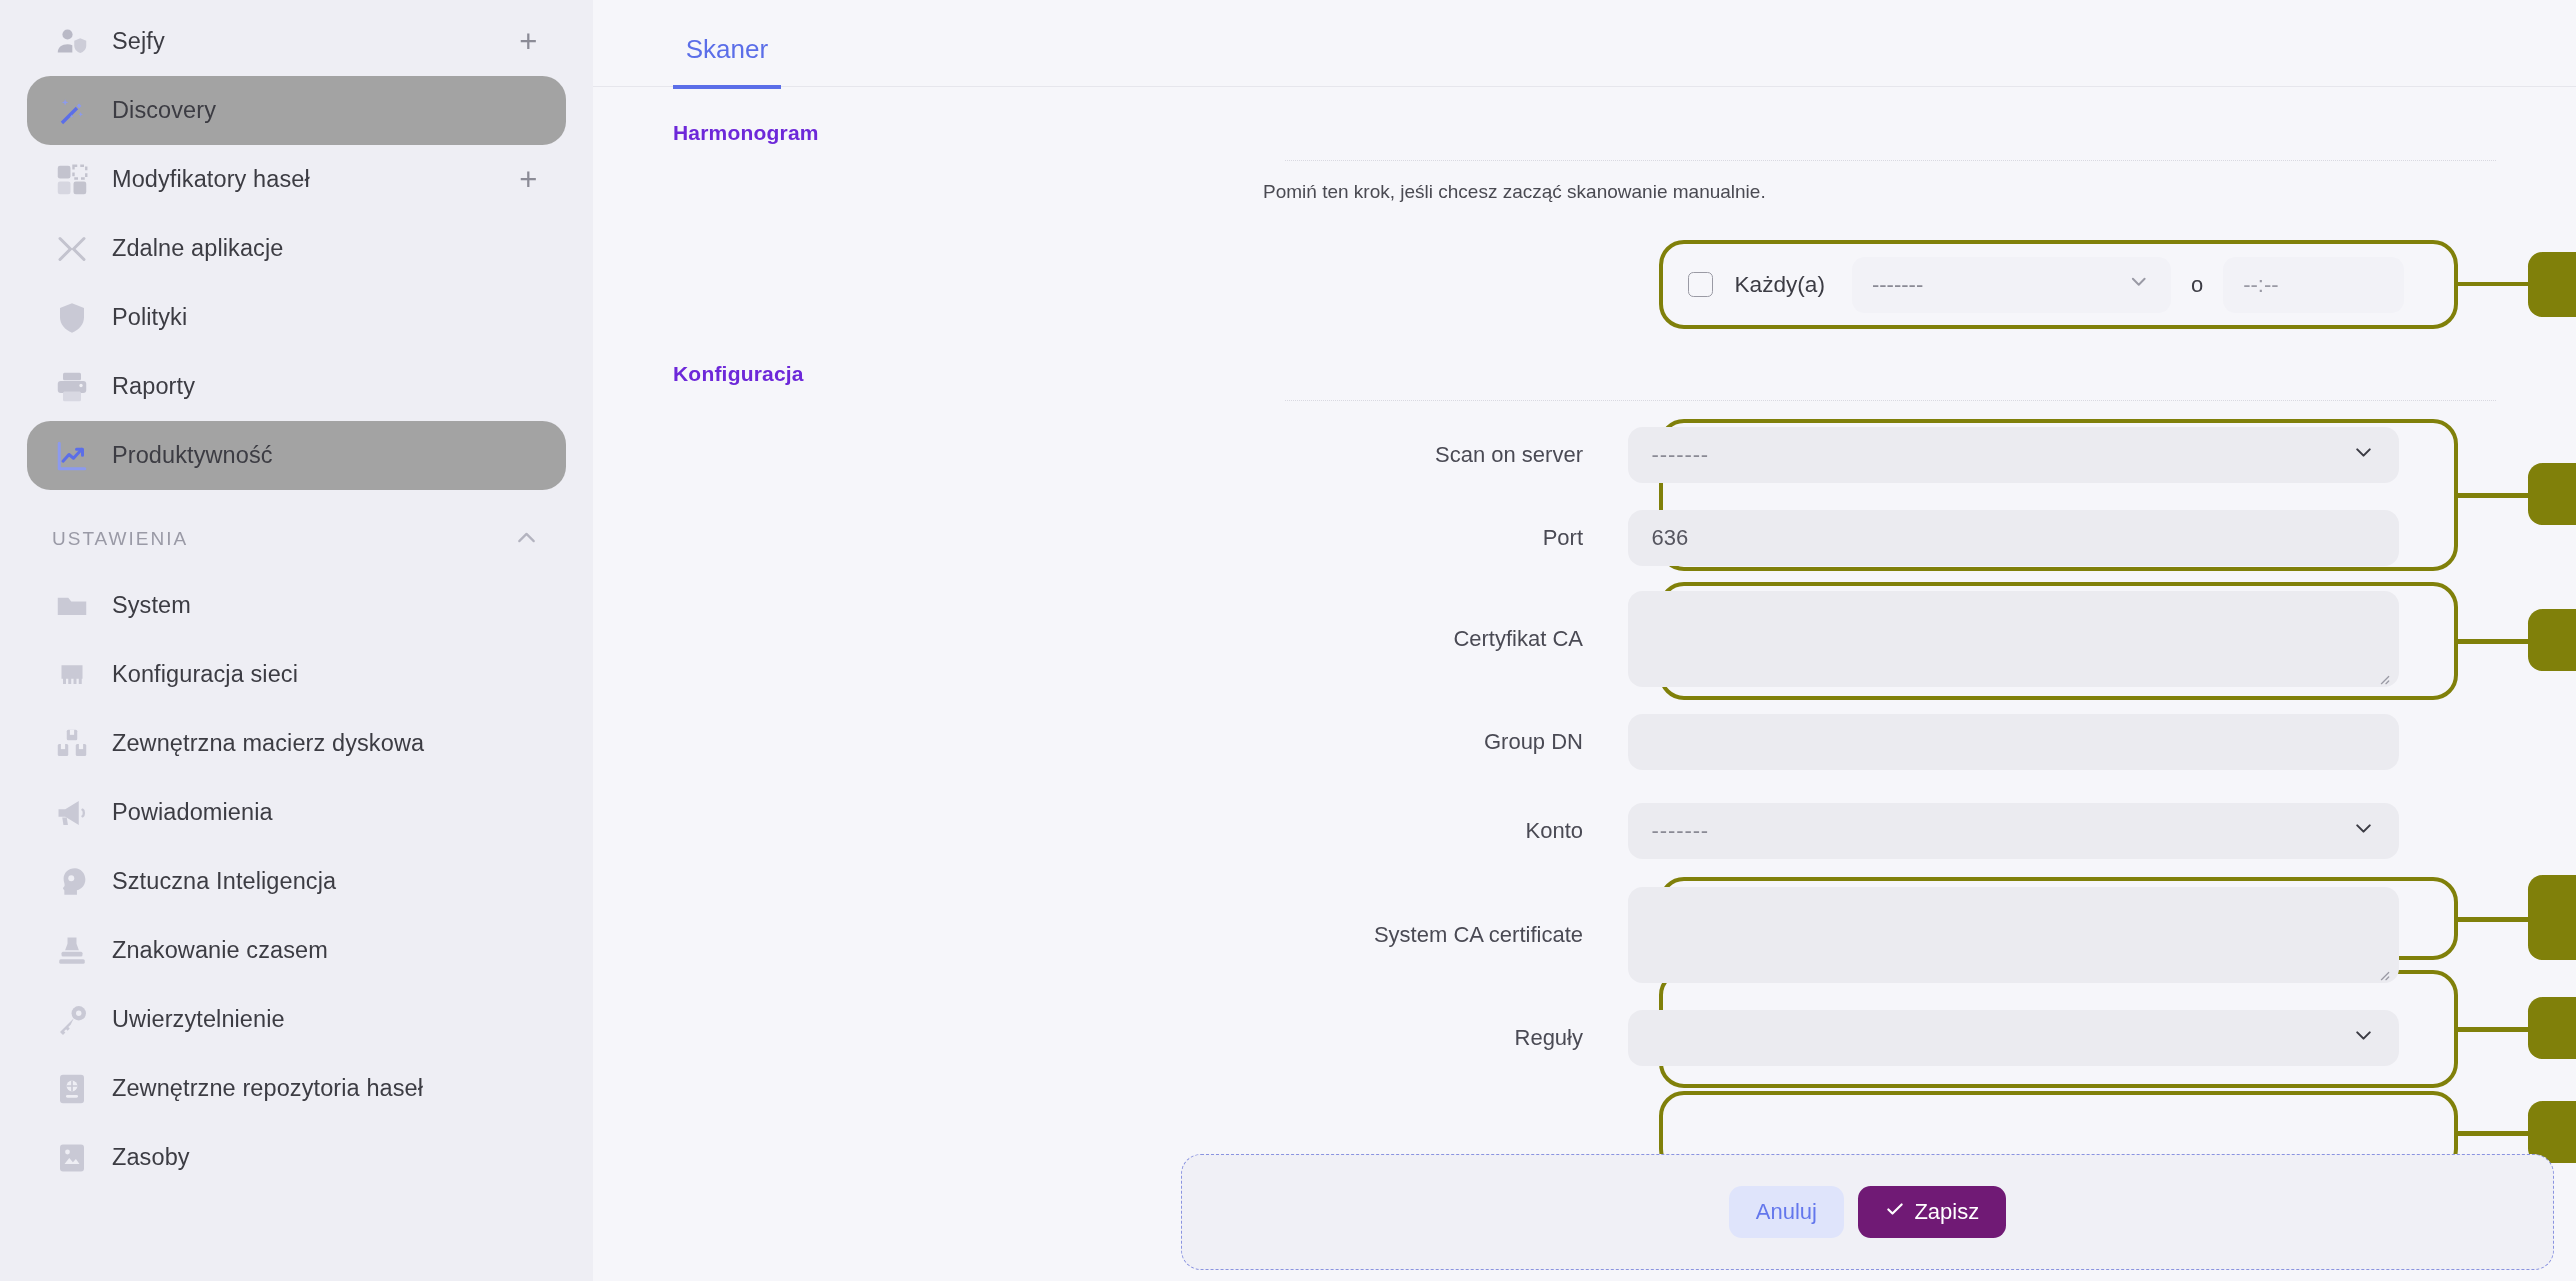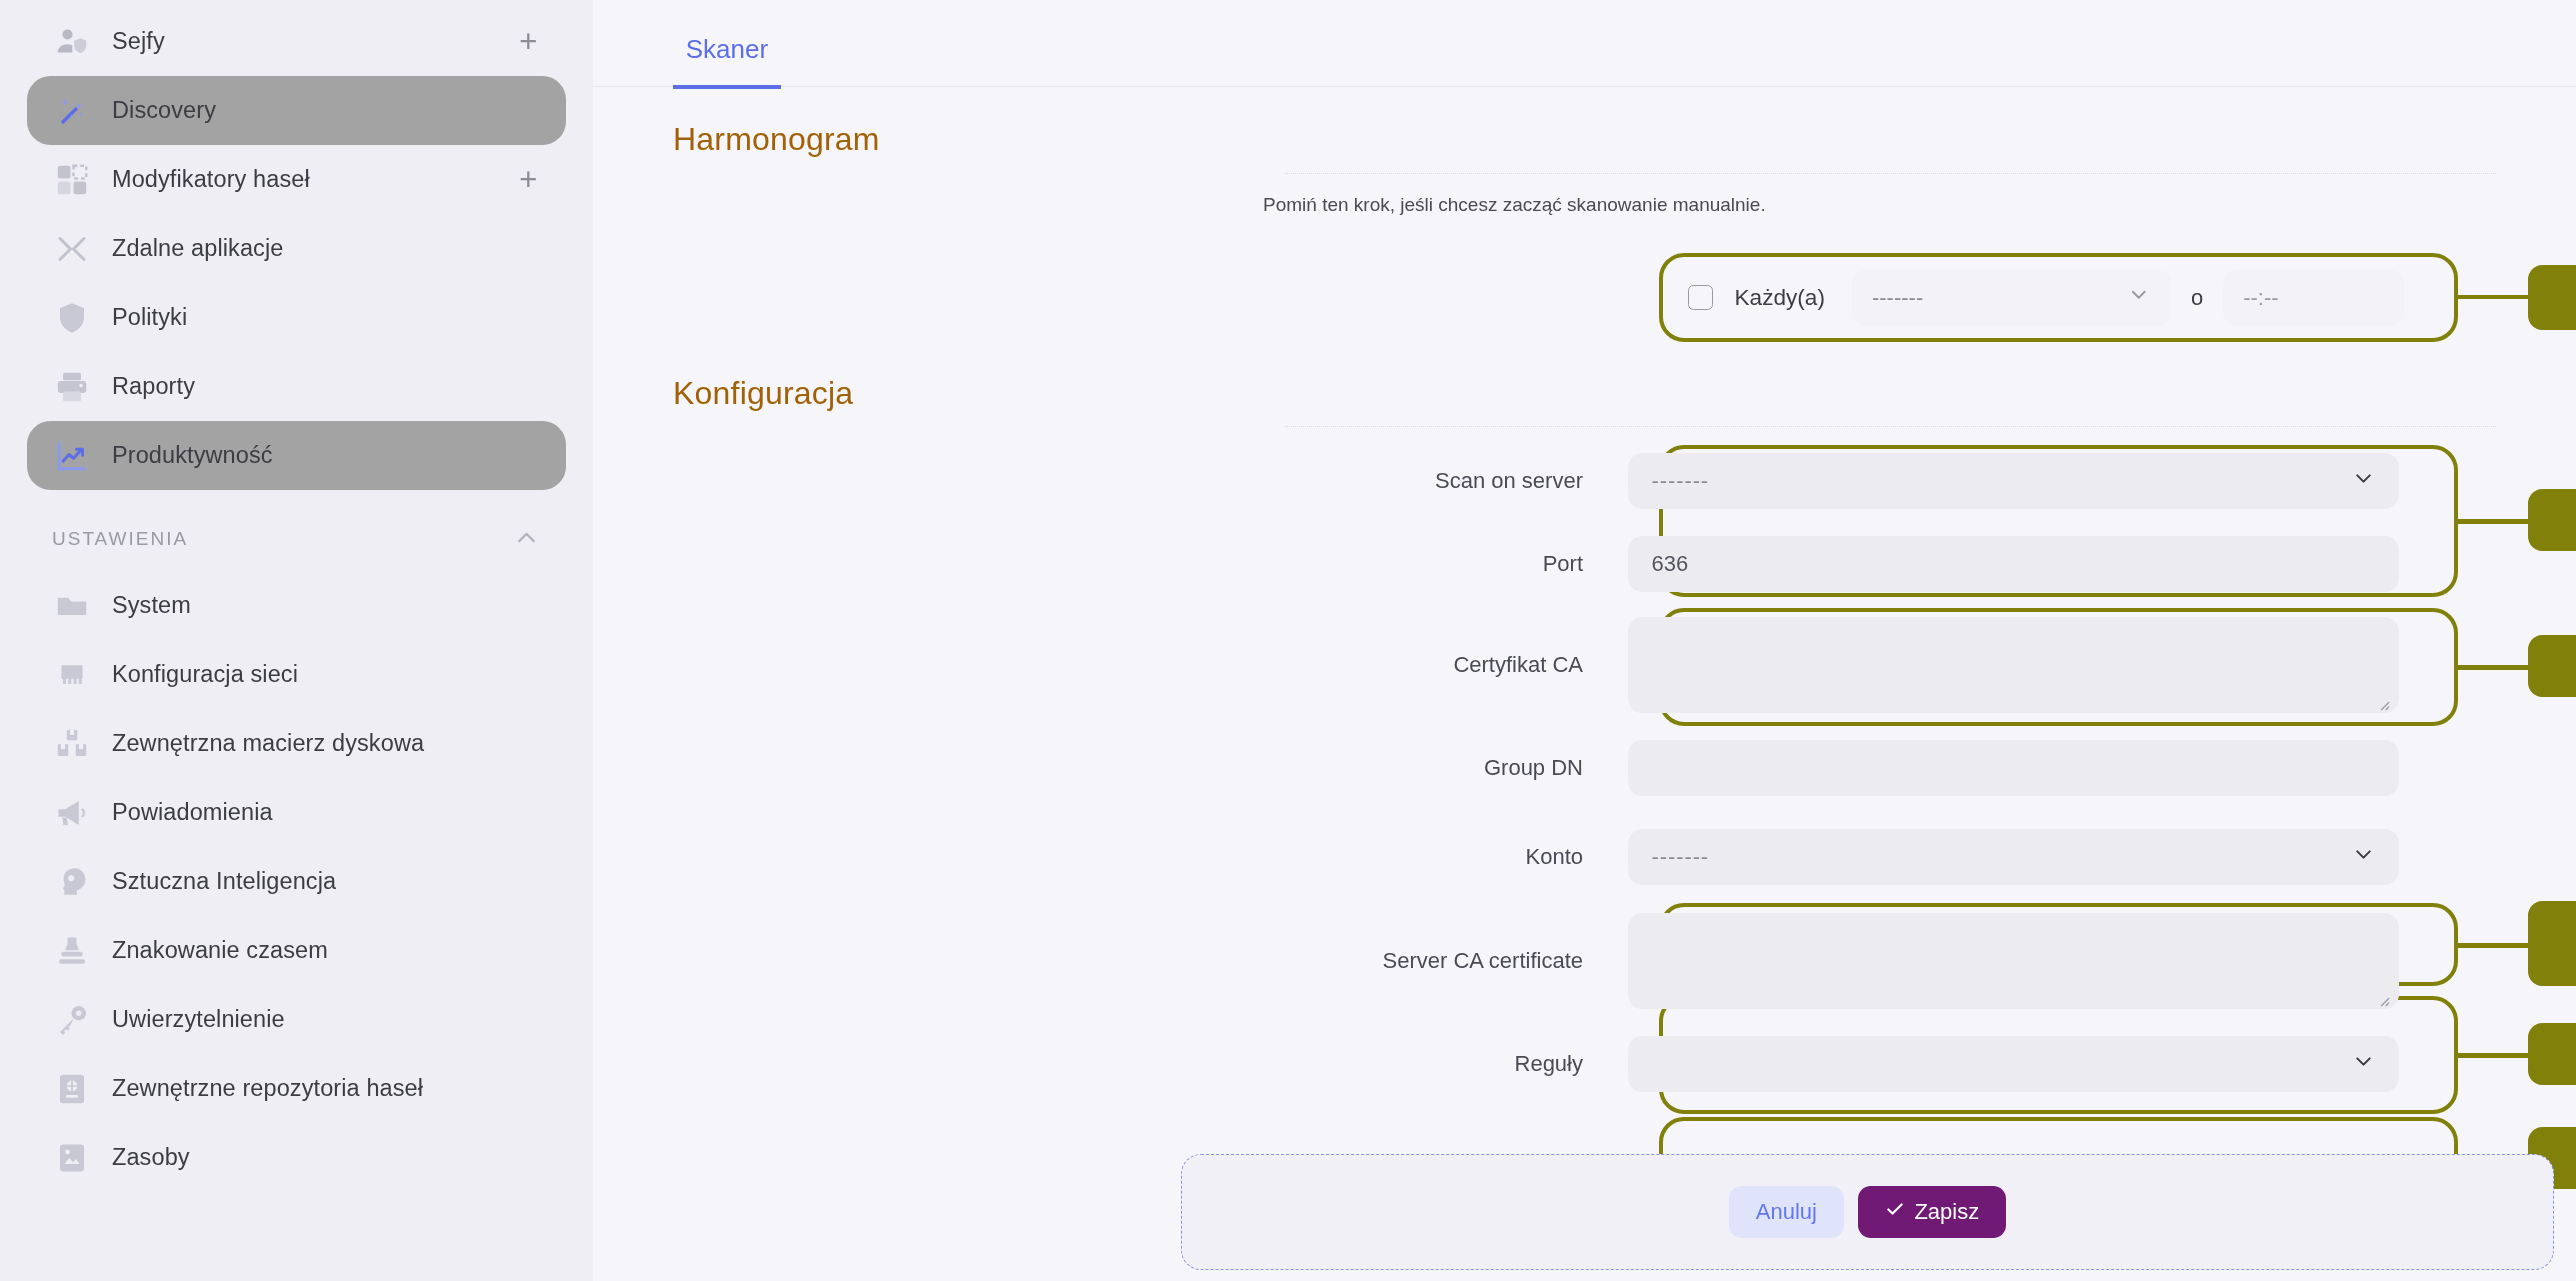--- a/index.html
+++ b/index.html
@@ -79,23 +79,23 @@
   .tab {
     font-size: 26px;
     color: #5b6ee8;
     padding: 0 12.7px 20px 12.7px;
     border-bottom: 4.5px solid #5b6ee8;
     margin-bottom: -2.7px;
     white-space: nowrap;
   }
 
   .section-title {
-    font-size: 32px;
-    color: #a16207;
-    font-weight: 400;
+    font-size: 21px;
+    color: #6d28d9;
+    font-weight: 700;
     padding: 34px 0 14.5px 80px;
     letter-spacing: 0.2px;
   }
   .rule {
     height: 0;
     border-top: 1.8px dotted #d9d9e1;
     margin: 0 80px 0 692px;
   }
   .hint {
     font-size: 19px;
@@ -541,21 +541,21 @@
         </div>
       </div>
 
       <div class="hl" style="left:1066px; top:569px; width:799px; height:118px;"></div>
       <div class="connector" style="left:1864px; top:626px; width:71px;"></div>
       <div class="callout" style="left:1935px; top:596px; width:616px; height:62px;">
         
       </div>
 
       <div class="row" style="height:118px;">
-        <div class="row-label">Server CA certificate</div>
+        <div class="row-label">System CA certificate</div>
         <div class="field">
           <div class="ctl ta">
             <span></span>
             <span class="resize-grip">
               <svg width="14.5" height="14.5" viewBox="0 0 16 16" fill="none" stroke="#9b9ba5" stroke-width="1.4" stroke-linecap="round">
                   <path d="M14 6L6 14M14 11l-3 3"></path>
                 </svg>
             </span>
           </div>
         </div>

